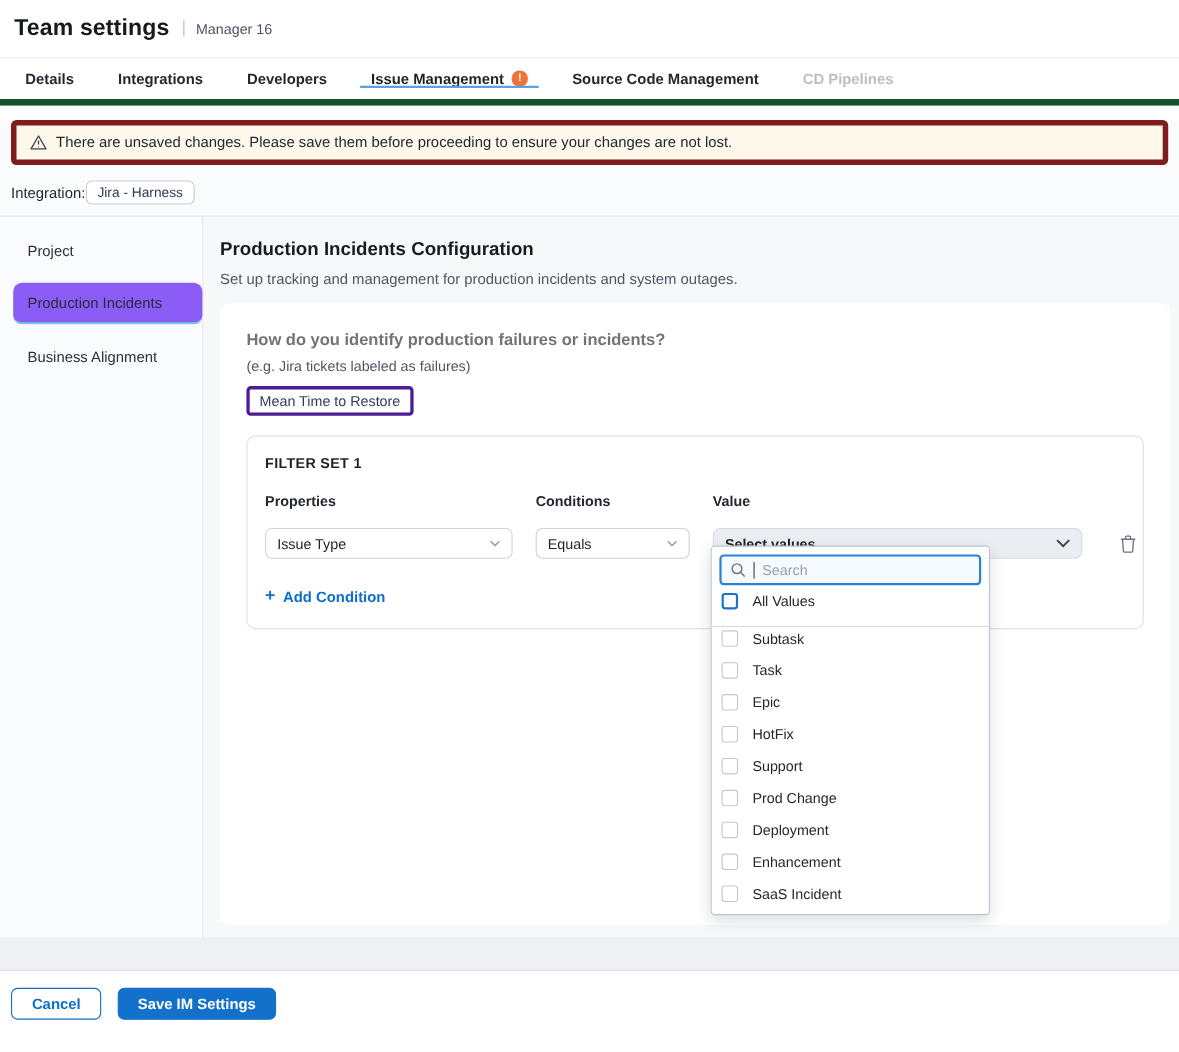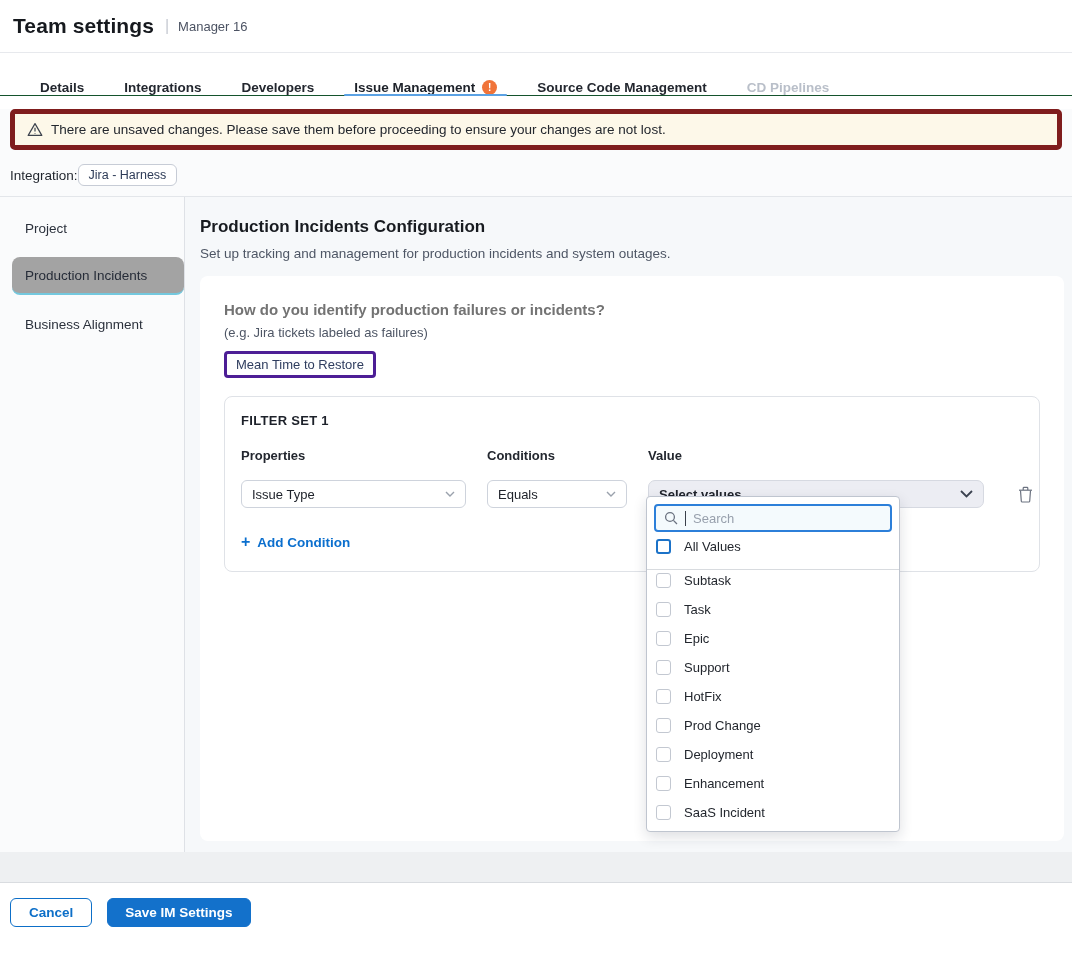--- a/index.html
+++ b/index.html
@@ -8,38 +8,38 @@
     font-family:"Liberation Sans","DejaVu Sans",sans-serif;
     background:#ffffff; color:#1d2129; width:1072px; height:956px;
     position:relative; overflow:hidden;
   }
   
   .hdr { height:53px; display:flex; align-items:center; padding-left:13px; background:#fff; border-bottom:1px solid #e7e9ed; }
   .hdr-title { font-size:21px; font-weight:700; color:#16191e; letter-spacing:.1px; }
   .hdr-sep { color:#c6cad2; font-size:16px; margin:0 9px 0 11px; font-weight:300; }
   .hdr-sub { font-size:13px; color:#4c5363; }
   
-  .tabs { height:43px; display:flex; align-items:flex-end; padding-left:20px; background:#fff; border-bottom:1px solid #14532d; }
+  .tabs { height:43px; display:flex; align-items:center; padding-left:3px; background:#fff; border-bottom:6px solid #14532d; }
   .tab { display:flex; align-items:center; padding:0 10px; margin:0 10px; font-size:13.5px; font-weight:600; color:#23272f; cursor:pointer; position:relative; }
   .tab.active { color:#1d2129; }
   .tab.active::after { content:""; position:absolute; left:0; right:0; bottom:-1px; height:2px; background:#5ba2e4; border-radius:2px; }
   .tab.disabled { color:#b9bfc9; cursor:default; }
   .tab-badge { width:15px; height:15px; border-radius:50%; background:#f0743a; color:#fff; font-size:10px; font-weight:700; display:inline-flex; align-items:center; justify-content:center; margin-left:7px; }
   
   .content { background:#fafbfc; }
   .banner { margin:13px 10px 0 10px; height:41px; background:#fdf8e9; border:5px solid #7f1d1d; border-radius:5px; display:flex; align-items:center; padding:0 12px; gap:8px; font-size:13.5px; color:#23272e; }
   .warn-ico { display:inline-flex; }
   .int-row { display:flex; align-items:center; margin:14px 10px 10px 10px; gap:0; }
   .int-label { font-size:13.5px; color:#1f242c; }
   .int-chip { font-size:12.5px; color:#2d3b57; background:#fff; border:1px solid #c7ccd6; border-radius:6px; padding:3px 10px; }
   .body { display:flex; border-top:1px solid #e3e6ea; min-height:656px; }
   
   .sidebar { width:185px; flex:0 0 185px; border-right:1px solid #dee1e6; padding-top:12px; }
   .side-item { height:38px; display:flex; align-items:center; padding-left:25px; font-size:13.5px; color:#2b313c; margin-bottom:10px; cursor:pointer; }
-  .side-item.active { background:#a3a3a3; border-radius:8px; border-bottom:2px solid #73c8de; margin-left:12px; padding-left:13px; color:#262c38; }
+  .side-item.active { background:#8b5cf6; border-radius:8px; border-bottom:2px solid #73c8de; margin-left:12px; padding-left:13px; color:#262c38; }
   
   .main { flex:1; background:#f6f8fa; padding:20px 10px 0 15px; }
   .main h2 { font-size:17px; font-weight:700; color:#181b20; }
   .main-desc { font-size:13.5px; color:#4e5665; margin-top:9px; }
   .card { background:#fff; border-radius:8px; margin-top:15px; min-height:565px; padding:25px 24px; position:relative; }
   .card h3 { font-size:15px; font-weight:700; color:#737373; }
   .hint { font-size:13px; color:#4e5665; margin:7px 0 11px 0; }
   .mtr-chip { display:inline-block; font-size:13px; color:#2e3c5e; border:3px solid #4c1d95; border-radius:4px; padding:3px 9px; background:#fdfdfe; }
   
   .filterset { margin-top:18px; border:1px solid #dfe2e7; border-radius:8px; padding:16px 16px 20px 16px; max-width:816px; }
@@ -224,25 +224,25 @@
           <div class="dd-item">
               <span class="cbx"></span>
               <span>Task</span>
             </div>
           <div class="dd-item">
               <span class="cbx"></span>
               <span>Epic</span>
             </div>
           <div class="dd-item">
               <span class="cbx"></span>
+              <span>HotFix</span>
+            </div>
+          <div class="dd-item">
+              <span class="cbx"></span>
               <span>Support</span>
-            </div>
-          <div class="dd-item">
-              <span class="cbx"></span>
-              <span>HotFix</span>
             </div>
           <div class="dd-item">
               <span class="cbx"></span>
               <span>Prod Change</span>
             </div>
           <div class="dd-item">
               <span class="cbx"></span>
               <span>Deployment</span>
             </div>
           <div class="dd-item">

